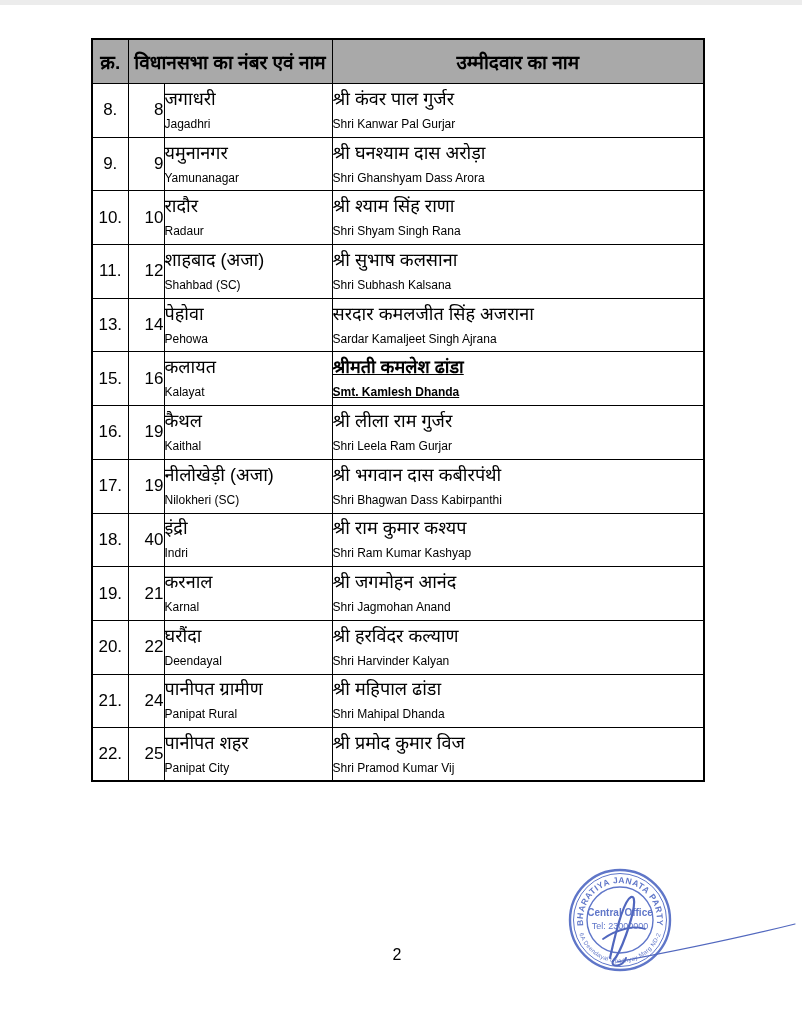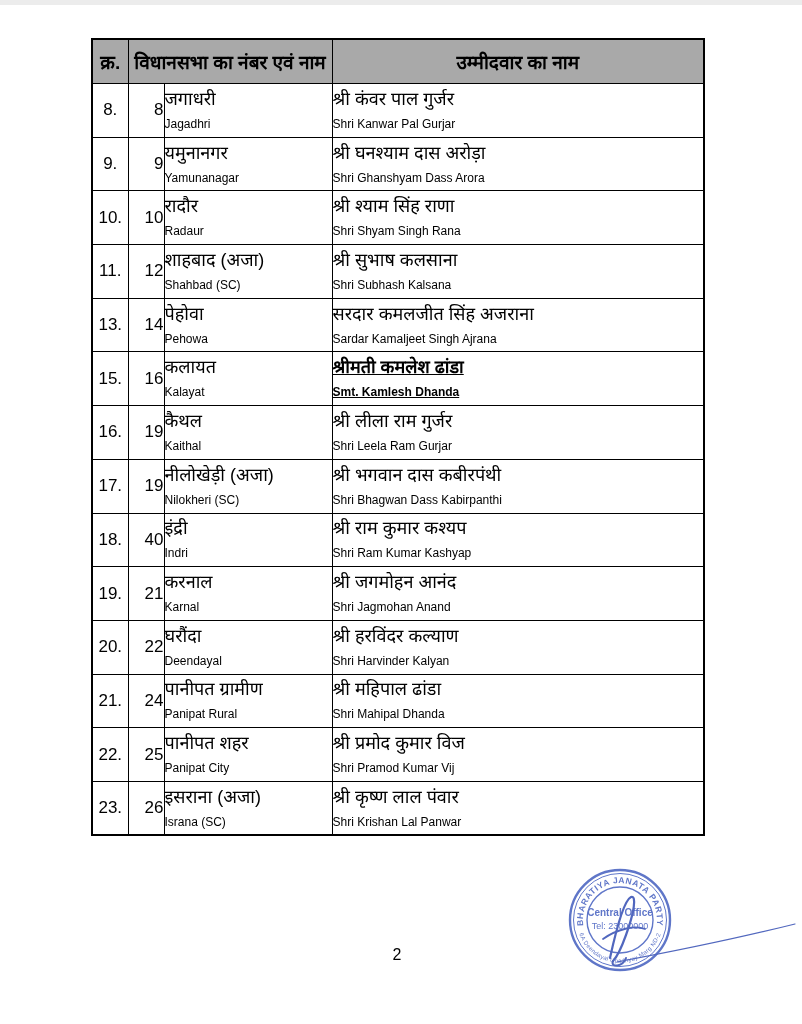--- a/index.html
+++ b/index.html
@@ -226,32 +226,20 @@
       <td class="c-name">
         <div class="hi">पानीपत शहर</div>
         <div class="en">Panipat City</div>
       </td>
       <td class="c-cand">
         <div class="hi">श्री प्रमोद कुमार विज</div>
         <div class="en">Shri Pramod Kumar Vij</div>
       </td>
     </tr>
 
-    <tr>
-      <td class="c-serial">23.</td>
-      <td class="c-num">26</td>
-      <td class="c-name">
-        <div class="hi">इसराना (अजा)</div>
-        <div class="en">Israna (SC)</div>
-      </td>
-      <td class="c-cand">
-        <div class="hi">श्री कृष्ण लाल पंवार</div>
-        <div class="en">Shri Krishan Lal Panwar</div>
-      </td>
-    </tr>
   </tbody>
   </table>
 
   <div class="page-number">2</div>
 
   <div class="stamp-wrap">
     <svg width="245" height="169" viewBox="0 0 245 169" xmlns="http://www.w3.org/2000/svg">
       <g id="stamp-group" opacity="0.82">
         <circle cx="65" cy="65" r="50" fill="none" stroke="#3c58bd" stroke-width="2.4"></circle>
         <circle cx="65" cy="65" r="46.5" fill="none" stroke="#3c58bd" stroke-width="1"></circle>

